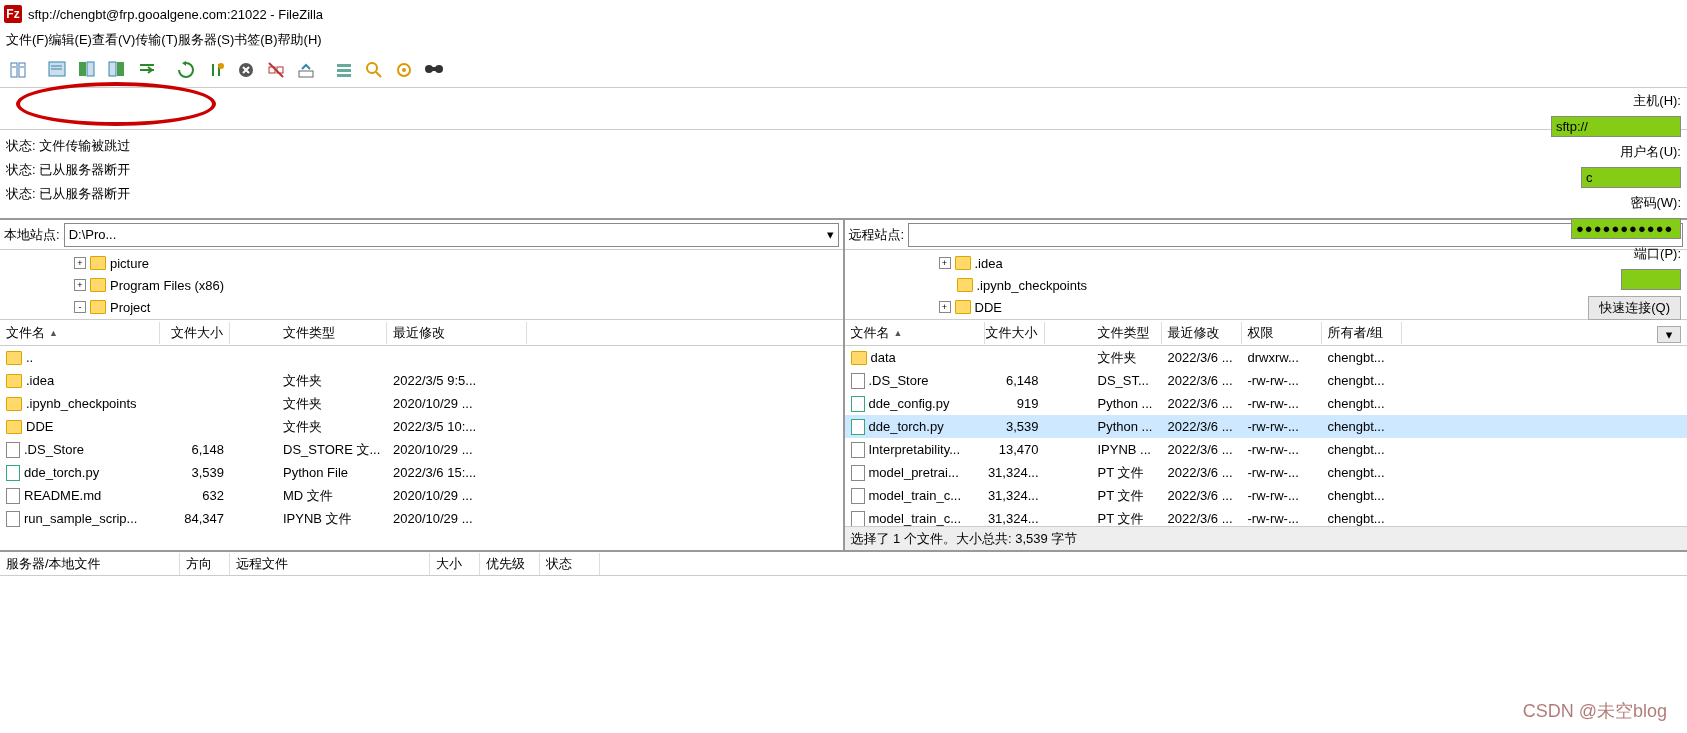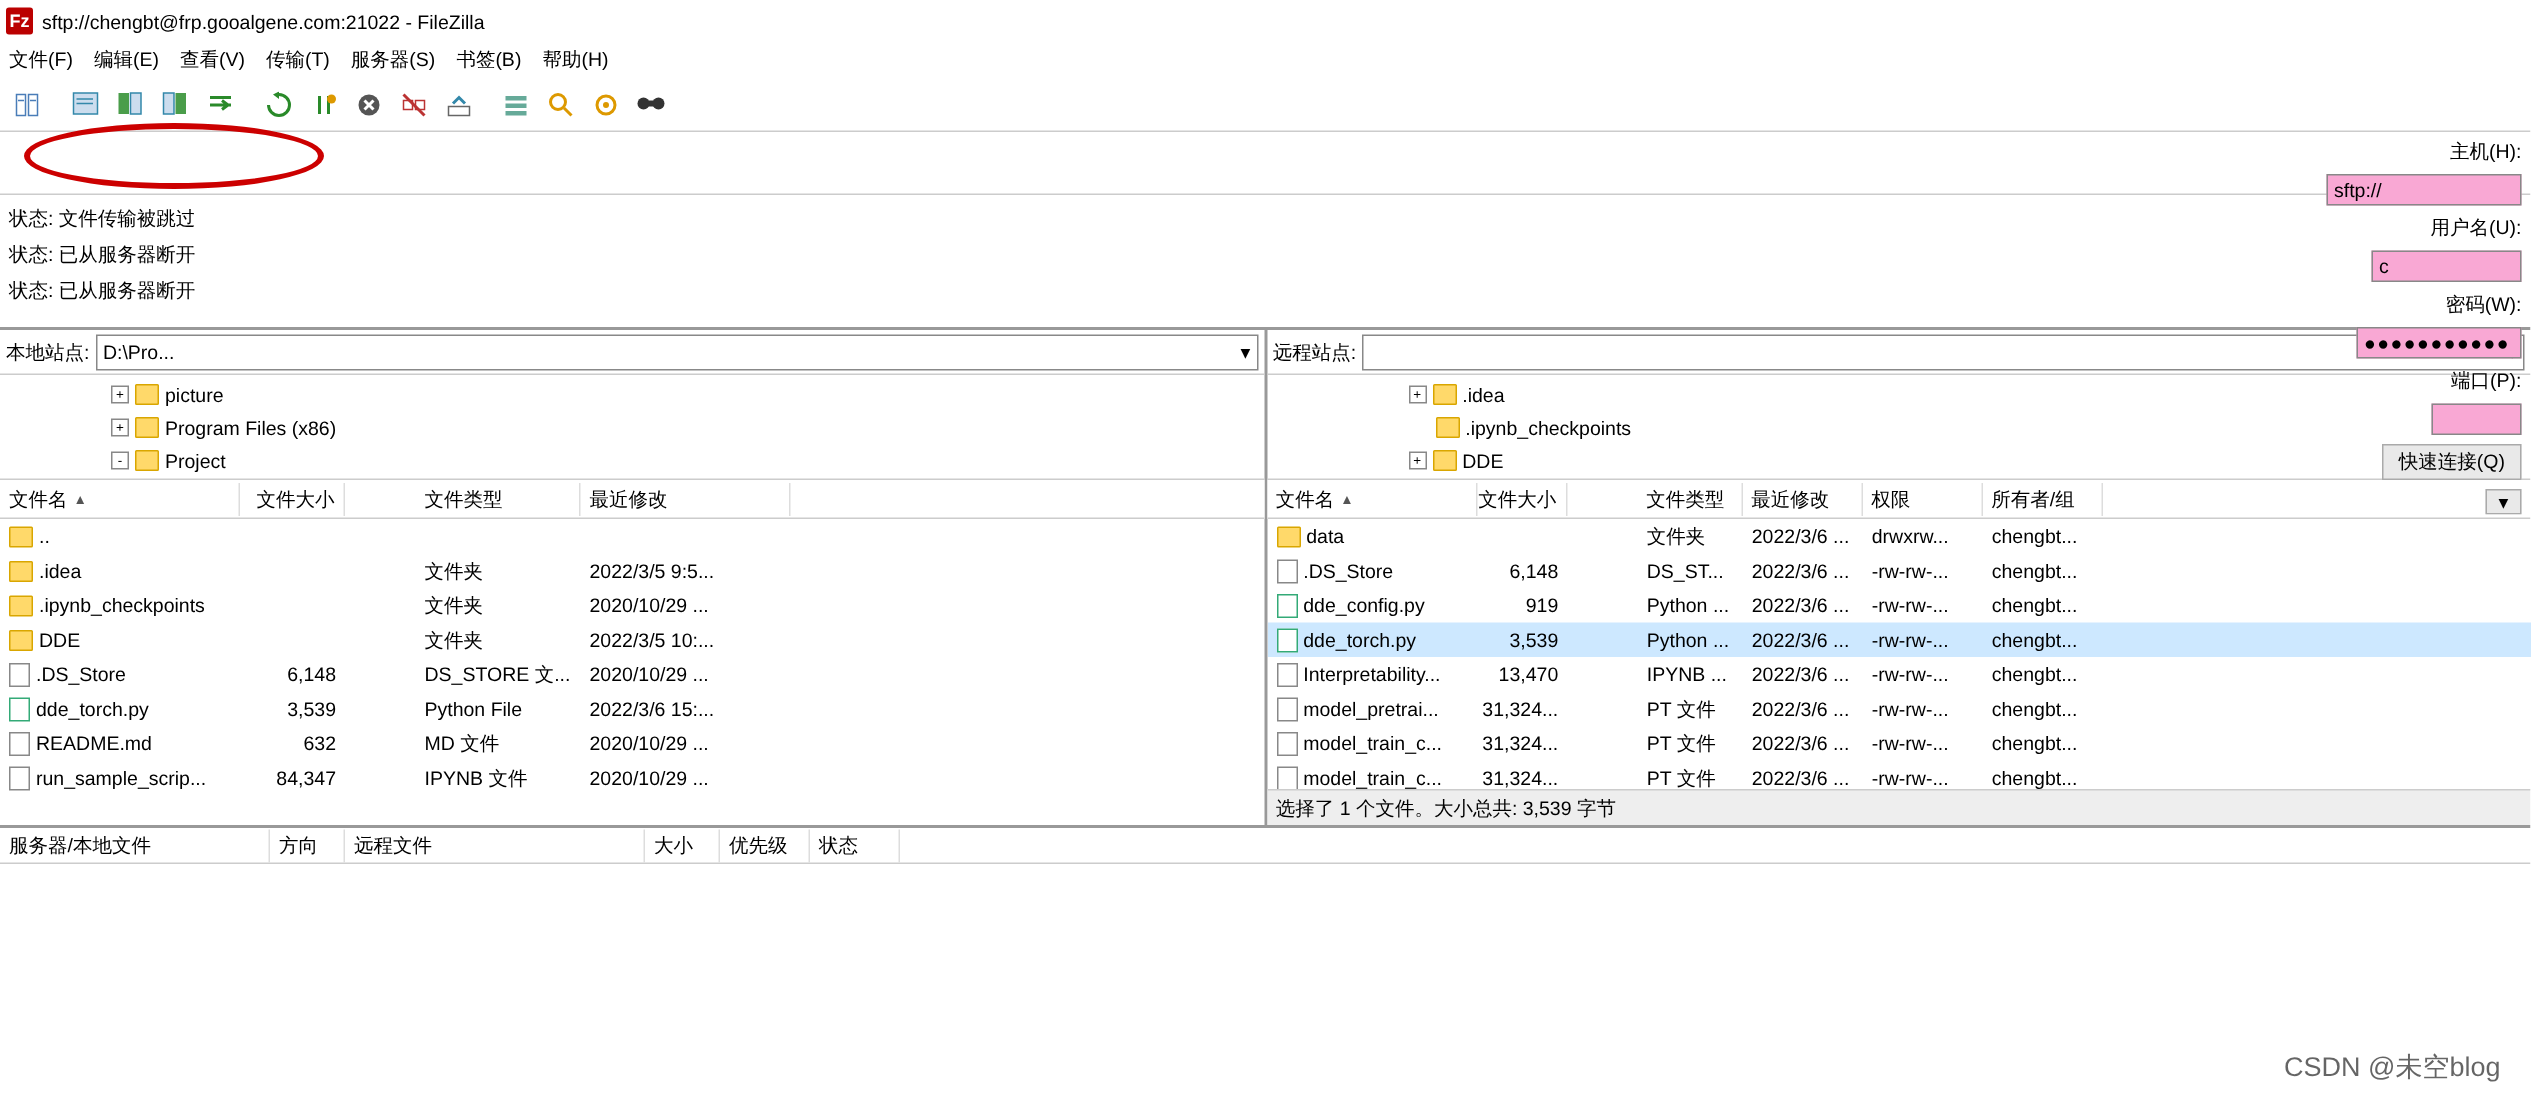--- a/index.html
+++ b/index.html
@@ -1,26 +1,26 @@
 <!DOCTYPE html>
 <html><head>
 <meta charset="utf-8">
 <style>
 * { box-sizing: border-box; margin: 0; padding: 0; font-family: "Microsoft YaHei", Arial, sans-serif; font-size: 13px; }
 body { background: #fff; color: #000; width: 1687px; height: 733px; display: flex; flex-direction: column; overflow: hidden; }
 .titlebar { height: 28px; display: flex; align-items: center; padding: 2px 4px; gap: 6px; }
 .app-icon { width: 18px; height: 18px; background: #b00; color: #ffffff; font-weight: bold; font-size: 12px; display: flex; align-items: center; justify-content: center; border-radius: 2px; }
-.menubar { height: 24px; display: flex; align-items: center; padding: 0 6px; gap: 14px; }
+.menubar { height: 24px; display: flex; align-items: center; padding: 0 6px; }
 .menubar span { cursor: default; }
 .toolbar { height: 36px; display: flex; align-items: center; padding: 2px 6px; gap: 2px; border-bottom: 1px solid #ccc; }
 .tbtn { width: 28px; height: 28px; display: flex; align-items: center; justify-content: center; border: 1px solid transparent; }
 .tsep { width: 6px; }
 .quickbar { height: 42px; display: flex; align-items: flex-end; padding: 4px 6px; gap: 6px; border-bottom: 1px solid #ccc; position: relative; flex-direction: column; }
 .quickbar label { white-space: nowrap; }
-.qinput { height: 26px; border: 1px solid #888; padding: 2px 4px; background: #f9a8d4; font-size: 13px; font-family: Arial; }
+.qinput { height: 26px; border: 1px solid #888; padding: 2px 4px; background: #84cc16; font-size: 13px; font-family: Arial; }
 .qbtn { height: 28px; padding: 2px 10px; background: #e9e9e9; border: 1px solid #aaa; }
 .dropbtn { height: 28px; width: 24px; background: #e9e9e9; border: 1px solid #aaa; display:flex;align-items:center;justify-content:center; }
 .log { height: 90px; border-bottom: 2px solid #999; padding: 4px 6px; overflow: hidden; }
 .log div { line-height: 24px; }
 .panes { display: flex; height: 330px; }
 .pane { flex: 1; display: flex; flex-direction: column; border-right: 2px solid #999; }
 .pane:last-child { border-right: none; }
 .pathrow { height: 30px; display: flex; align-items: center; padding: 2px 4px; border-bottom: 1px solid #ccc; gap: 4px; }
 .pathsel { flex: 1; height: 24px; border: 1px solid #888; padding: 2px 4px; background: #fff; display:flex; align-items:center; justify-content:space-between; font-family: Arial; }
 .tree { height: 70px; overflow: auto; border-bottom: 1px solid #ccc; padding: 2px 4px; }
@@ -33,21 +33,21 @@
 .listbody { flex: 1; overflow: auto; }
 .row { height: 23px; display: flex; align-items: center; }
 .row > div { padding: 1px 6px; white-space: nowrap; overflow: hidden; text-overflow: ellipsis; display: flex; align-items: center; gap: 4px; }
 .row.selected { background: #cde8ff; }
 .statusline { height: 24px; display: flex; align-items: center; padding: 2px 6px; background: #eee; border-top: 1px solid #ccc; }
 .panes .c-name { width: 160px; } .panes .c-size { width: 70px; text-align: right; justify-content:flex-end; } .panes .c-type { width: 110px; margin-left: 47px; } .panes .c-date { width: 140px; } .panes .c-perm { width: 80px; } .panes .c-own { width: 80px; }
 .panes .right .c-name { width: 140px; } .panes .right .c-size { width: 60px; } .panes .right .c-type { width: 70px; } .panes .right .c-date { width: 80px; }
 .queuehdr { height: 26px; display: flex; align-items: center; border-top: 2px solid #999; border-bottom: 1px solid #ccc; }
 .queuehdr > div { padding: 2px 6px; border-right: 1px solid #ddd; }
 .queuebody { flex: 1; background: #fff; }
-.watermark { position: absolute; right: 20px; bottom: 10px; color: #000000; font-size: 18px; opacity: .6; pointer-events:none; }
+.watermark { position: absolute; right: 20px; bottom: 10px; color: #7f1d1d; font-size: 18px; opacity: .6; pointer-events:none; }
 .circle { position: absolute; border: 4px solid #c00; border-radius: 50%; width: 200px; height: 44px; left: 16px; top: -6px; pointer-events: none; }
 .sort-ind { font-size:9px; color:#555; }
 svg { display: block; }
 </style>
 </head>
 <body>
 
 <div class="titlebar">
   <div class="app-icon">Fz</div>
   <div>sftp://chengbt@frp.gooalgene.com:21022 - FileZilla</div>

